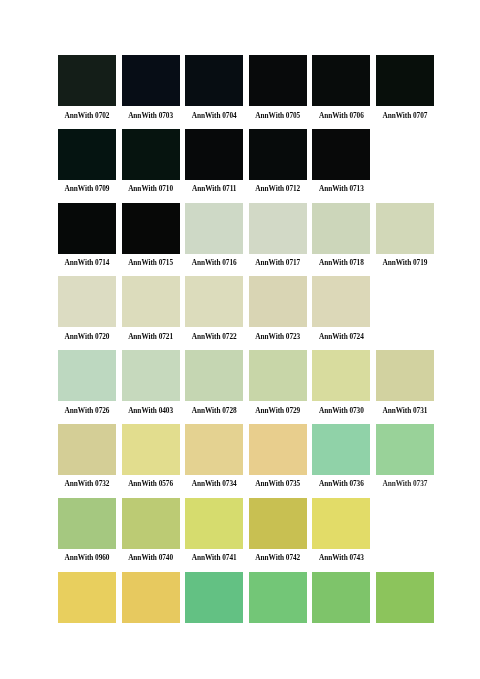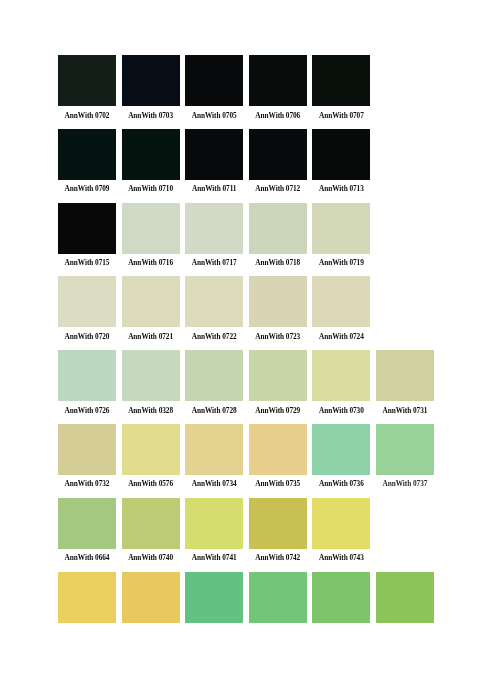--- a/index.html
+++ b/index.html
@@ -79,20 +79,24 @@
       <div class="swatch-row">
         <div class="swatch-cell">
           <div class="swatch-chip" style="background-color: rgb(20, 30, 24);"></div>
           <div class="swatch-label">AnnWith 0702</div>
         </div>
         <div class="swatch-cell">
           <div class="swatch-chip" style="background-color: rgb(7, 13, 22);"></div>
           <div class="swatch-label">AnnWith 0703</div>
         </div>
         <div class="swatch-cell">
+          <div class="swatch-chip" style="background-color: rgb(7, 13, 18);"></div>
+          <div class="swatch-label">AnnWith 0704</div>
+        </div>
+        <div class="swatch-cell">
           <div class="swatch-chip" style="background-color: rgb(8, 10, 11);"></div>
           <div class="swatch-label">AnnWith 0705</div>
         </div>
         <div class="swatch-cell">
           <div class="swatch-chip" style="background-color: rgb(8, 12, 11);"></div>
           <div class="swatch-label">AnnWith 0706</div>
         </div>
         <div class="swatch-cell">
           <div class="swatch-chip" style="background-color: rgb(8, 15, 11);"></div>
           <div class="swatch-label">AnnWith 0707</div>
@@ -115,20 +119,24 @@
           <div class="swatch-chip" style="background-color: rgb(7, 11, 11);"></div>
           <div class="swatch-label">AnnWith 0712</div>
         </div>
         <div class="swatch-cell">
           <div class="swatch-chip" style="background-color: rgb(8, 9, 9);"></div>
           <div class="swatch-label">AnnWith 0713</div>
         </div>
       </div>
       <div class="swatch-row">
         <div class="swatch-cell">
+          <div class="swatch-chip" style="background-color: rgb(6, 9, 8);"></div>
+          <div class="swatch-label">AnnWith 0714</div>
+        </div>
+        <div class="swatch-cell">
           <div class="swatch-chip" style="background-color: rgb(7, 8, 7);"></div>
           <div class="swatch-label">AnnWith 0715</div>
         </div>
         <div class="swatch-cell">
           <div class="swatch-chip" style="background-color: rgb(206, 217, 198);"></div>
           <div class="swatch-label">AnnWith 0716</div>
         </div>
         <div class="swatch-cell">
           <div class="swatch-chip" style="background-color: rgb(210, 217, 198);"></div>
           <div class="swatch-label">AnnWith 0717</div>
@@ -164,21 +172,21 @@
           <div class="swatch-label">AnnWith 0724</div>
         </div>
       </div>
       <div class="swatch-row">
         <div class="swatch-cell">
           <div class="swatch-chip" style="background-color: rgb(189, 216, 192);"></div>
           <div class="swatch-label">AnnWith 0726</div>
         </div>
         <div class="swatch-cell">
           <div class="swatch-chip" style="background-color: rgb(198, 217, 189);"></div>
-          <div class="swatch-label">AnnWith 0328</div>
+          <div class="swatch-label">AnnWith 0403</div>
         </div>
         <div class="swatch-cell">
           <div class="swatch-chip" style="background-color: rgb(197, 214, 178);"></div>
           <div class="swatch-label">AnnWith 0728</div>
         </div>
         <div class="swatch-cell">
           <div class="swatch-chip" style="background-color: rgb(200, 214, 168);"></div>
           <div class="swatch-label">AnnWith 0729</div>
         </div>
         <div class="swatch-cell">
@@ -212,21 +220,21 @@
           <div class="swatch-label">AnnWith 0736</div>
         </div>
         <div class="swatch-cell">
           <div class="swatch-chip" style="background-color: rgb(153, 210, 153);"></div>
           <div class="swatch-label light">AnnWith 0737</div>
         </div>
       </div>
       <div class="swatch-row">
         <div class="swatch-cell">
           <div class="swatch-chip" style="background-color: rgb(165, 200, 128);"></div>
-          <div class="swatch-label">AnnWith 0664</div>
+          <div class="swatch-label">AnnWith 0960</div>
         </div>
         <div class="swatch-cell">
           <div class="swatch-chip" style="background-color: rgb(188, 203, 116);"></div>
           <div class="swatch-label">AnnWith 0740</div>
         </div>
         <div class="swatch-cell">
           <div class="swatch-chip" style="background-color: rgb(214, 220, 110);"></div>
           <div class="swatch-label">AnnWith 0741</div>
         </div>
         <div class="swatch-cell">

